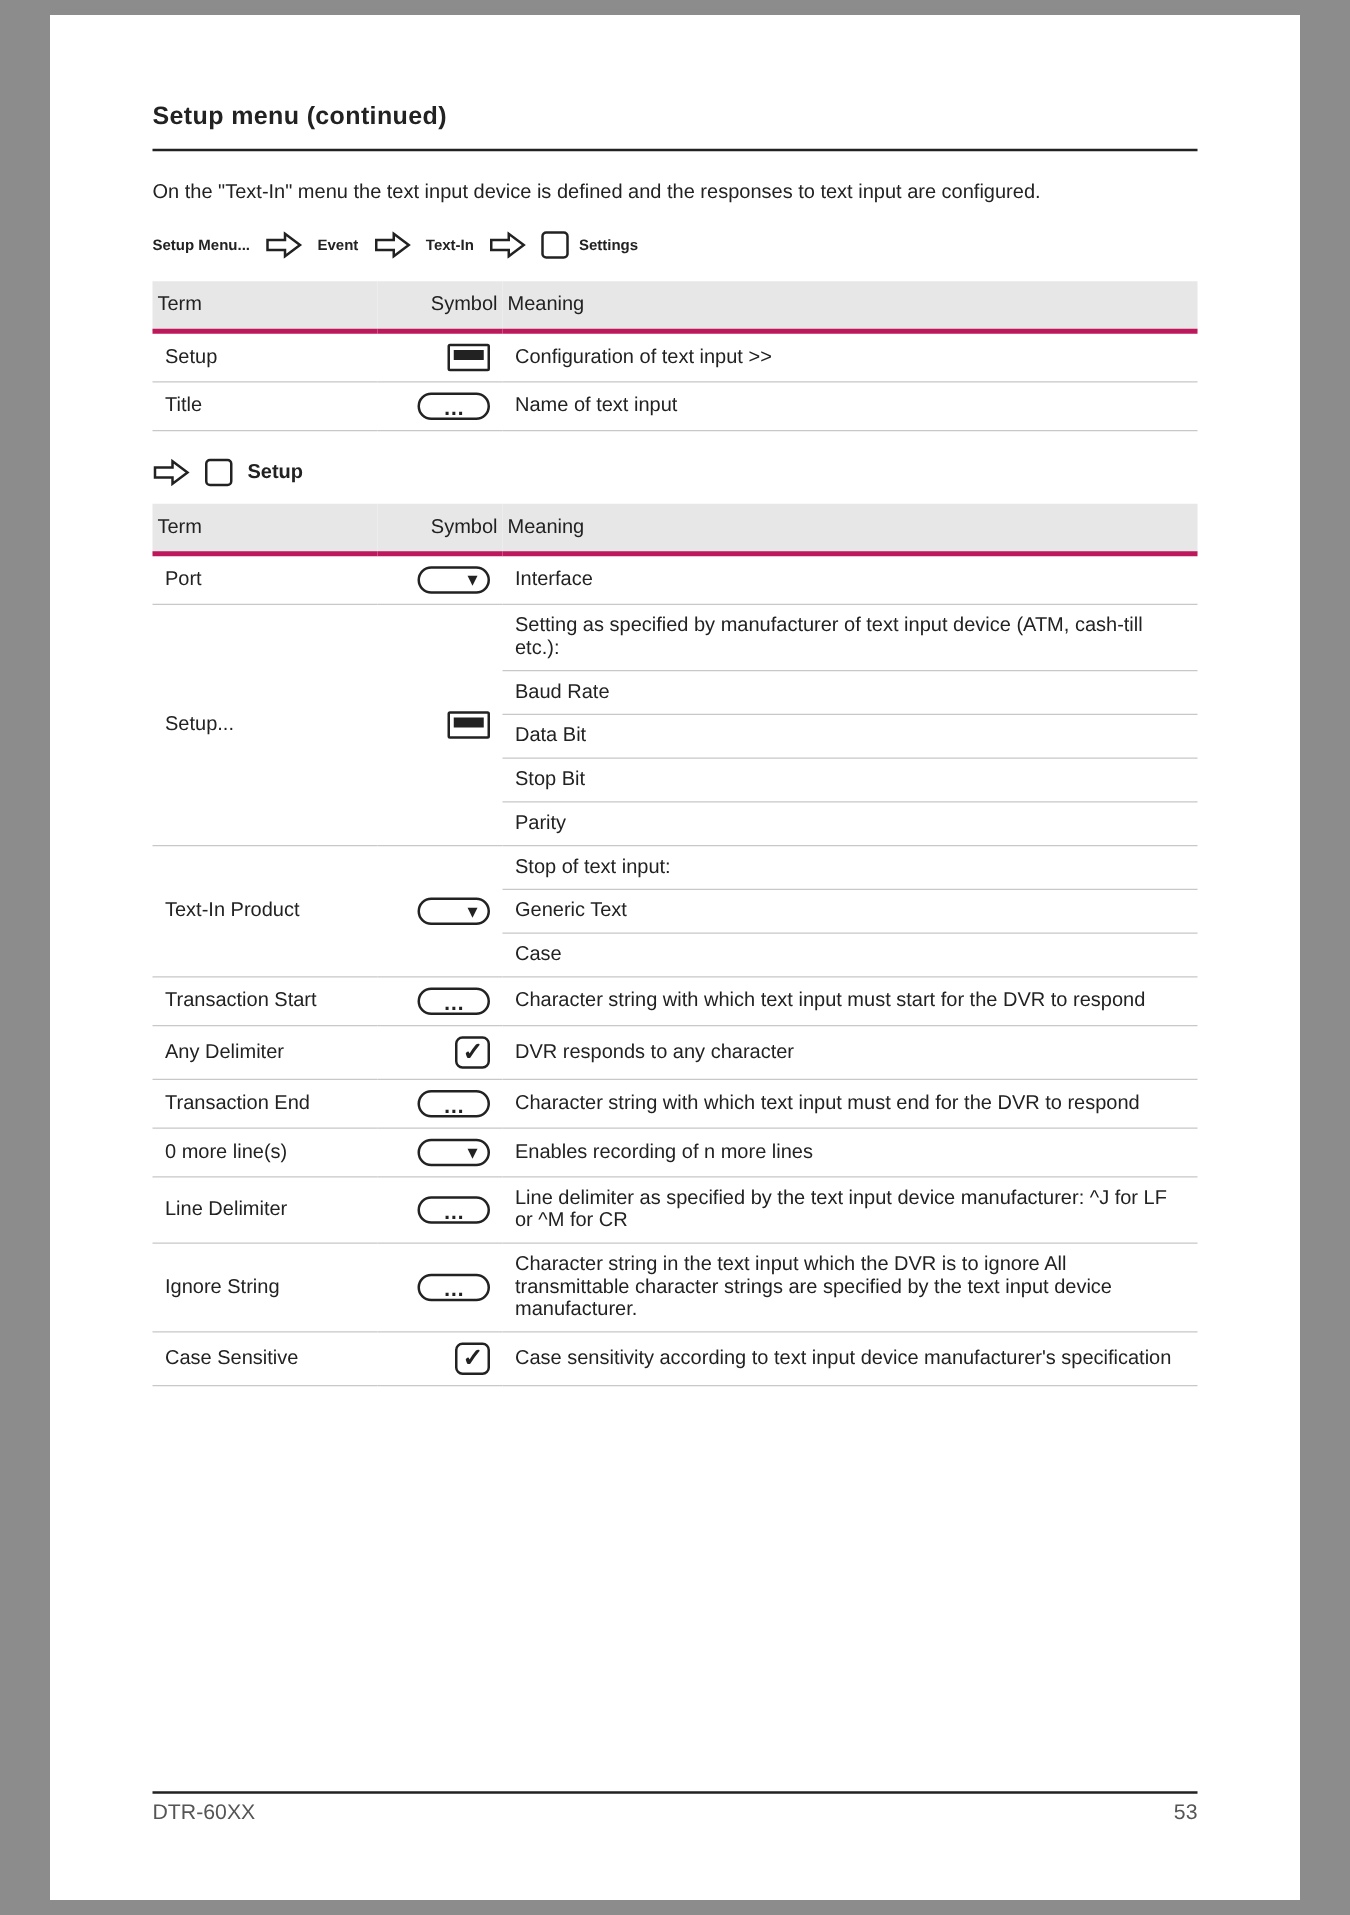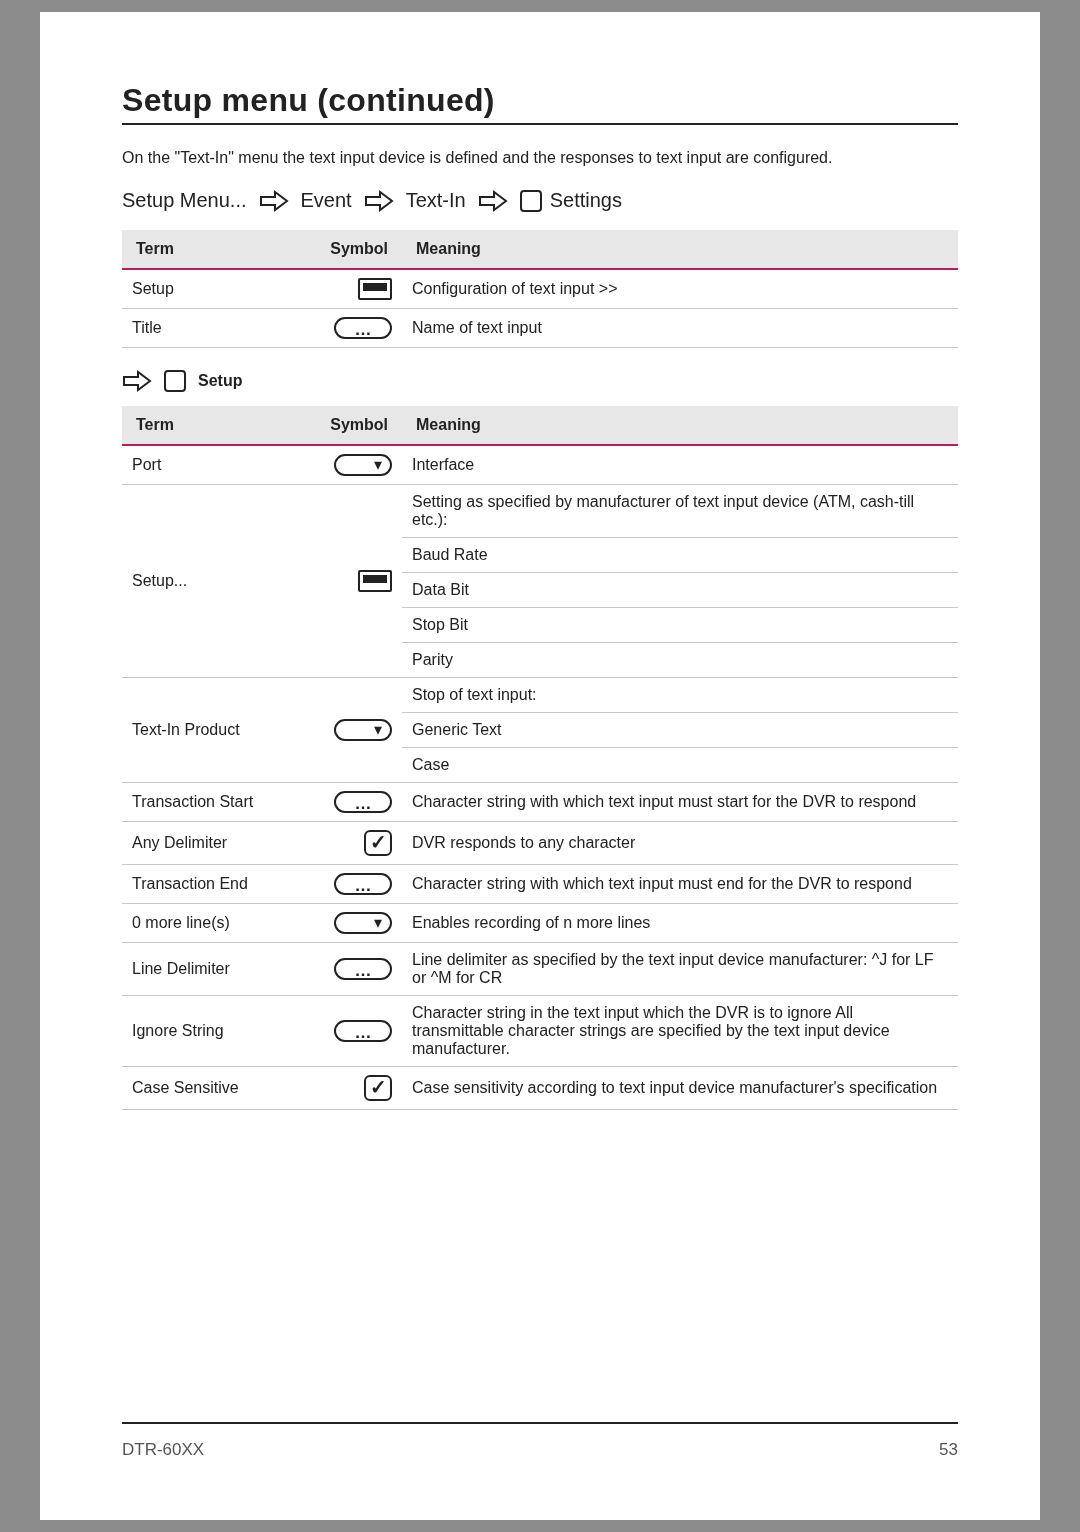--- a/index.html
+++ b/index.html
@@ -14,39 +14,39 @@
   .page {
     margin-top:12px;
     width:1000px; height:1508px;
     background:#fff;
     padding:70px 82px 0 82px;
     position:relative;
   }
   .title {
     font-family: Arial, Helvetica, sans-serif;
     font-weight:700;
-    font-size:32px;
+    font-size:20px;
     letter-spacing:0.3px;
-    margin-bottom:4px;
+    margin-bottom:14px;
   }
   .rule { border:0; border-top:2px solid #222; margin:4px 0 24px 0; }
   .subtitle {
     font-weight:700;
     font-size:20px;
     margin-bottom:10px;
   }
   .intro {
     font-size:16px;
     margin-bottom:22px;
   }
   .crumb {
     display:flex; align-items:center;
     gap:12px;
-    font-size:20px;
-    font-weight:400;
+    font-size:12px;
+    font-weight:700;
     margin-bottom:18px;
   }
   .crumb-item { display:flex; align-items:center; gap:8px; }
   .crumb-box {
     width:22px; height:22px;
     border:2px solid #222;
     border-radius:4px;
     display:inline-block;
   }
   .arrow {
@@ -54,23 +54,23 @@
   }
   .arrow svg { display:block; }
   table.defs {
     width:100%;
     border-collapse:collapse;
     font-size:16px;
   }
   table.defs thead th {
     background:#e7e7e7;
     text-align:left;
-    font-weight:700;
-    padding:10px 14px;
-    border-bottom:2px solid #be185d;
+    font-weight:400;
+    padding:10px 4px;
+    border-bottom:4px solid #be185d;
   }
   table.defs td {
     padding:8px 10px;
     border-bottom:1px solid #c8c8c8;
     vertical-align:middle;
   }
   table.defs .col-term { width:180px; }
   table.defs .col-sym  { width:100px; text-align:right; }
   
   .sym { display:inline-block; vertical-align:middle; }
@@ -128,21 +128,21 @@
   }
   .subcrumb {
     display:flex; align-items:center; gap:12px;
     font-weight:700; font-size:16px;
     margin:22px 0 14px 0;
   }
   .footer {
     position:absolute;
     left:82px; right:82px; bottom:60px;
     border-top:2px solid #222;
-    padding-top:16px;
+    padding-top:5px;
     display:flex; justify-content:space-between;
     font-size:17px;
     color:#555;
   }
 </style>
 </head>
 <body>
 
 <div class="page">
 

